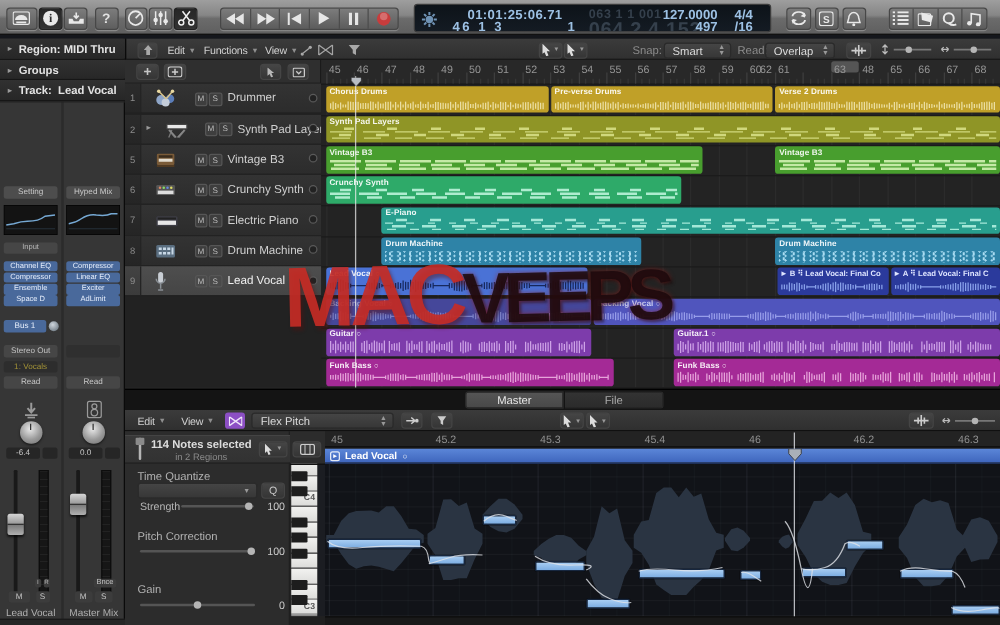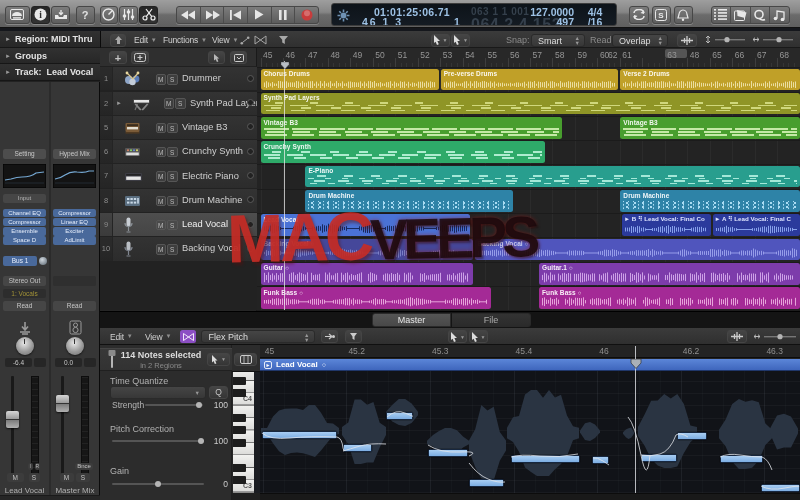--- a/index.html
+++ b/index.html
@@ -442,32 +442,20 @@
     <div class="trk sel" style="top:213.0px;height:24.3px">
       <div class="tnum" style="line-height:24.3px">9</div>
       <div class="abs" style="left:24px;top:4.15px"><svg width="9" height="16">
           <rect x="2.5" y="0.5" width="4" height="9" rx="2" fill="#c9ced4"></rect>
           <path d="M1 6 a3.5 3.5 0 0 0 7 0" fill="none" stroke="#8a9096" stroke-width="1.2"></path>
           <path d="M4.5 10 V14 M2.5 15 H6.5" stroke="#8a9096" stroke-width="1.2"></path>
         </svg></div>
       <div class="ms" style="left:55.5px;top:6.9px;background:#4a4a4a">M</div>
       <div class="ms" style="left:67px;top:6.9px;background:#4a4a4a">S</div>
       <div class="tname" style="left:82px;top:6.15px;color:#f0f0f0">Lead Vocal</div>
-      <div class="tcirc" style="left:146.5px;top:7.65px"></div>
-    </div>
-    <div class="trk" style="top:237.3px;height:24.3px">
-      <div class="tnum" style="line-height:24.3px">10</div>
-      <div class="abs" style="left:24px;top:4.15px"><svg width="9" height="16">
-          <rect x="2.5" y="0.5" width="4" height="9" rx="2" fill="#b9bec4"></rect>
-          <path d="M1 6 a3.5 3.5 0 0 0 7 0" fill="none" stroke="#808690" stroke-width="1.2"></path>
-          <path d="M4.5 10 V14 M2.5 15 H6.5" stroke="#808690" stroke-width="1.2"></path>
-        </svg></div>
-      <div class="ms" style="left:55.5px;top:6.9px;background:#3e3e3e">M</div>
-      <div class="ms" style="left:67px;top:6.9px;background:#3e3e3e">S</div>
-      <div class="tname" style="left:82px;top:6.15px;color:#d0d0d0">Backing Vocal</div>
       <div class="tcirc" style="left:146.5px;top:7.65px"></div>
     </div>
     <div class="abs" style="left:100px;top:310.2px;width:157px;height:0.8000000000000114px;background:#262626;border-right:1px solid #1a1a1a"></div>
     <div class="abs" style="left:257px;top:48px;width:543px;height:20px;background:#282828;border-bottom:1px solid #151515"></div>
     <div class="abs" style="left:257px;top:68px;width:543px;height:243px;background:#232323"></div>
     <div class="abs" style="left:260.5px;top:58px;width:1px;height:10px;background:#3e3e3e"></div>
     <div class="abs" style="left:260.5px;top:68px;width:1px;height:242px;background:rgba(255,255,255,.04)"></div>
     <div class="abs" style="left:266.115px;top:63px;width:1px;height:5px;background:#353535"></div>
     <div class="abs" style="left:271.73px;top:63px;width:1px;height:5px;background:#353535"></div>
     <div class="abs" style="left:277.345px;top:63px;width:1px;height:5px;background:#353535"></div>

